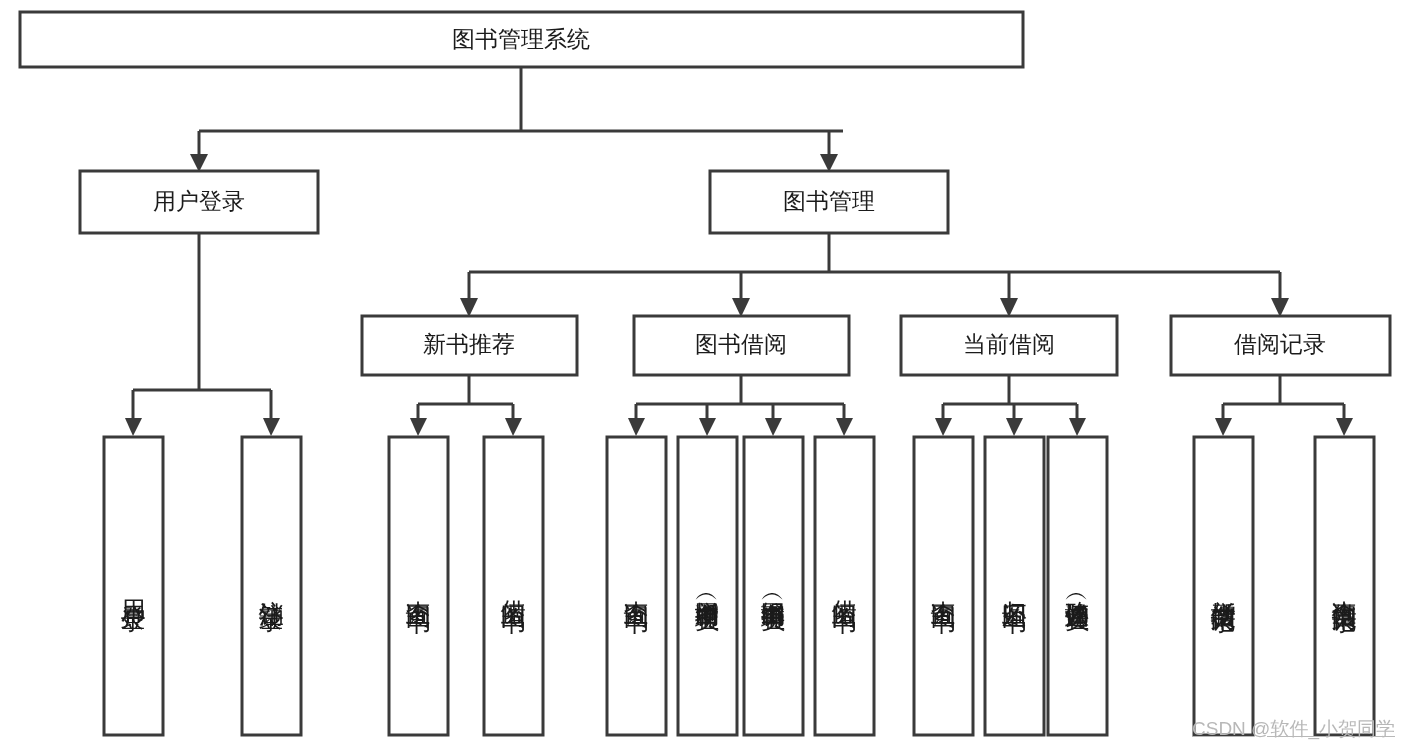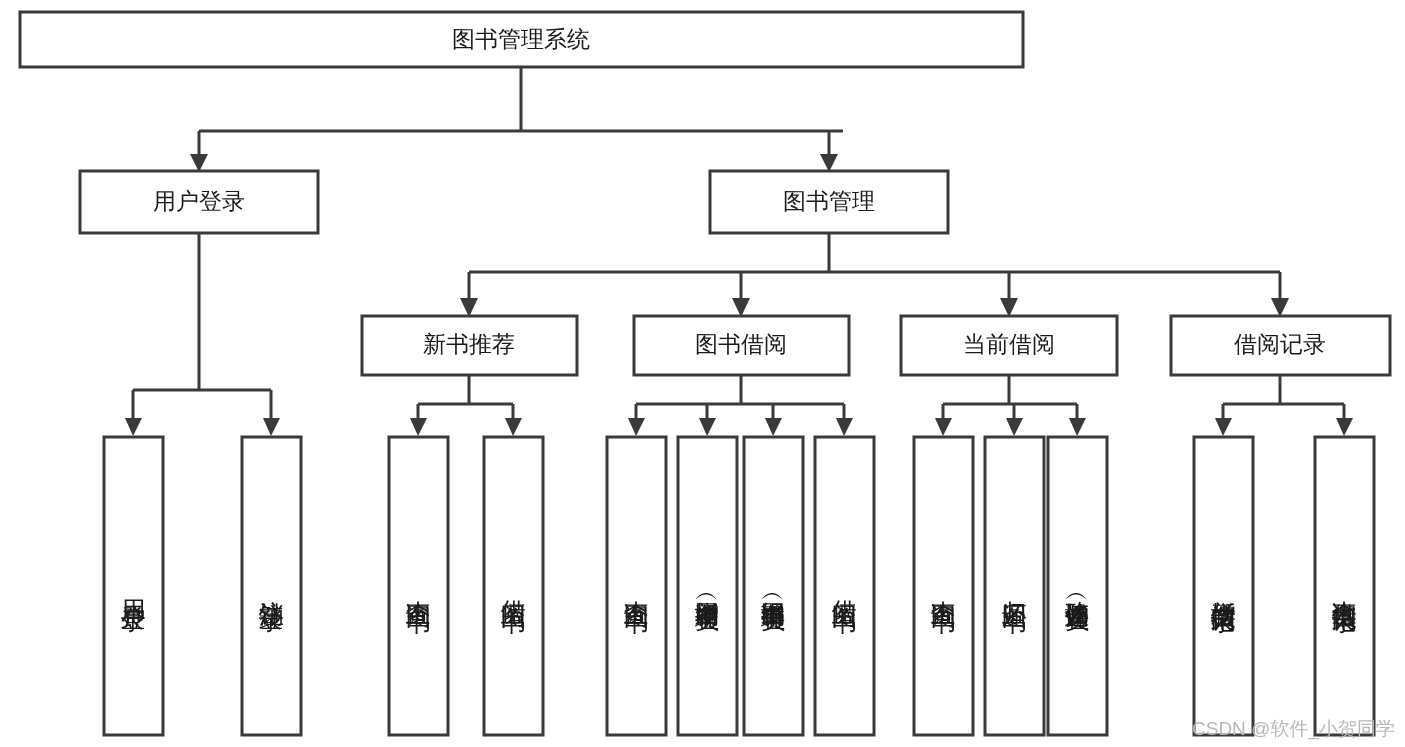--- a/index.html
+++ b/index.html
@@ -64,20 +64,21 @@
     pointer-events: none;
   }
   .watermark {
     position: absolute;
     left: 1192px;
     top: 716px;
     font-family: "Liberation Sans", "DejaVu Sans", sans-serif;
     font-size: 19px;
     color: #b8b8b8;
     white-space: nowrap;
+    text-decoration: underline;
   }
 </style>
 </head>
 <body>
 
 <div id="diagram-root">
 
   <svg class="diagram" viewBox="0 0 1405 747">
     <defs>
       <marker id="arrow" viewBox="0 0 12 14" refX="6" refY="13" markerWidth="12" markerHeight="14" orient="auto-start-reverse" markerUnits="userSpaceOnUse">

